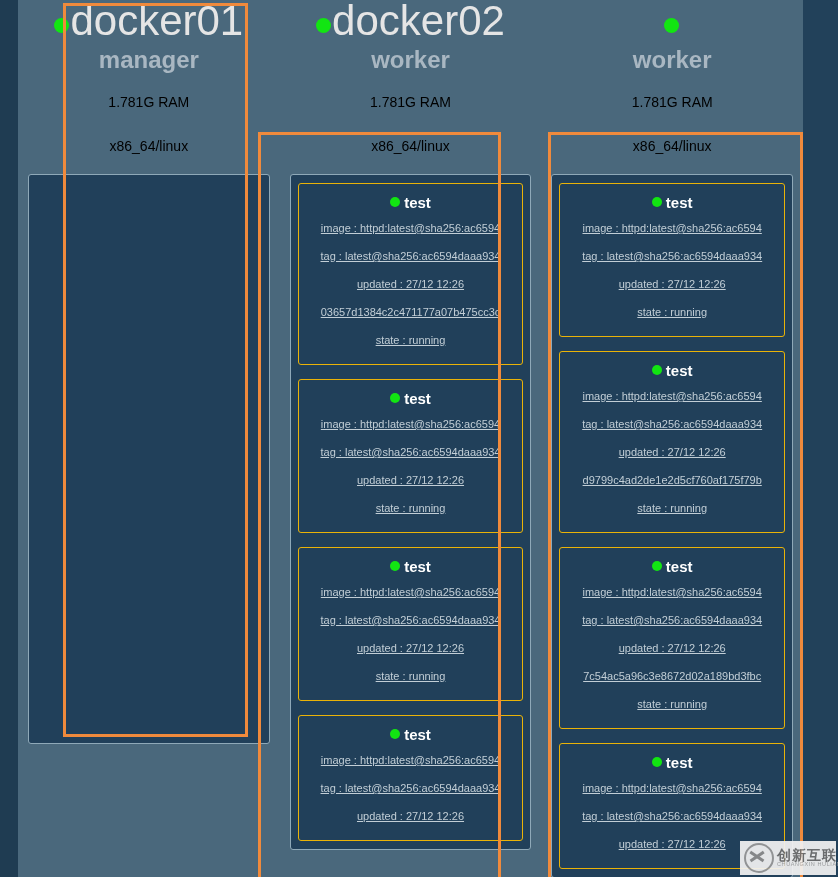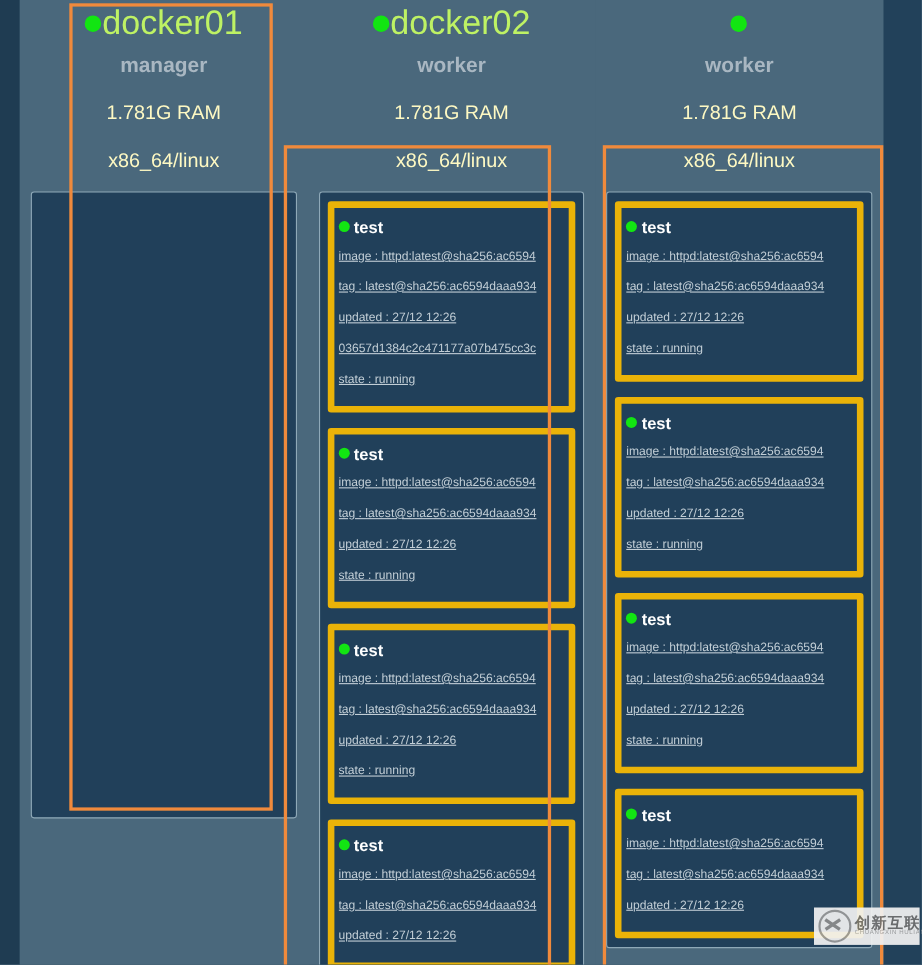--- a/index.html
+++ b/index.html
@@ -56,69 +56,69 @@
     background: #3f5b6e;
   }
 
   
   .node-head {
     padding-top: 2px;
     text-align: center;
     color: #b9c6cf;
   }
   .node-name {
-    font-size: 31px;
+    font-size: 42px;
     line-height: 38px;
-    color: #bef264;
+    color: #e5e5e5;
     letter-spacing: 0px;
     white-space: nowrap;
   }
   .dot {
     display: inline-block;
     width: 15px; height: 15px;
     border-radius: 50%;
     background: #12e512;
     vertical-align: 2px;
     margin-right: 1px;
   }
   .node-role {
-    font-size: 19px;
+    font-size: 24px;
     font-weight: bold;
     line-height: 40px;
     color: #a9b7c2;
   }
   .node-ram, .node-arch {
-    font-size: 18px;
+    font-size: 14px;
     line-height: 44px;
-    color: #fef9c3;
+    color: #000000;
     font-weight: 300;
   }
 
   
   .node-body {
     margin-top: 6px;
     border: 1px solid #8fa9b8;
     background: #21405a;
     border-radius: 3px;
     padding: 8px 7px;
     box-sizing: border-box;
   }
   .node-body.empty {
     height: 570px;
     padding: 0;
   }
 
   
   .svc {
-    border: 6px solid #eab308;
+    border: 1px solid #eab308;
     border-radius: 3px;
     background: #21405a;
     margin-bottom: 14px;
     padding: 8px 4px 10px 4px;
-    text-align: left;
+    text-align: center;
     overflow: hidden;
   }
   .svc:last-child { margin-bottom: 0; }
   .svc-title {
     font-size: 15px;
     font-weight: bold;
     color: #ffffff;
     line-height: 22px;
     white-space: nowrap;
   }
@@ -144,21 +144,21 @@
     border: 3px solid #f08a3c;
     box-sizing: border-box;
     pointer-events: none;
     z-index: 40;
   }
 
   
   .watermark {
     position: absolute;
     right: 2px;
-    bottom: 18px;
+    bottom: 2px;
     width: 96px;
     height: 34px;
     background: #f2f2f2;
     display: flex;
     align-items: center;
     gap: 3px;
     padding: 2px 4px;
     box-sizing: border-box;
     opacity: .93;
     z-index: 60;
@@ -285,28 +285,30 @@
           <div class="svc-line">tag : latest@sha256:ac6594daaa934</div>
           <div class="svc-line">updated : 27/12 12:26</div>
           <div class="svc-line">state : running</div>
         </div>
 
         <div class="svc">
           <div class="svc-title"><span class="dot"></span><span>test</span></div>
           <div class="svc-line">image : httpd:latest@sha256:ac6594</div>
           <div class="svc-line">tag : latest@sha256:ac6594daaa934</div>
           <div class="svc-line">updated : 27/12 12:26</div>
-          <div class="svc-line">state : running</div>
-        </div>
-
-        <div class="svc">
-          <div class="svc-title"><span class="dot"></span><span>test</span></div>
-          <div class="svc-line">image : httpd:latest@sha256:ac6594</div>
-          <div class="svc-line">tag : latest@sha256:ac6594daaa934</div>
-          <div class="svc-line">updated : 27/12 12:26</div>
+          <div class="svc-line hash">d9799c4ad2de1e2d5cf760af175f79b</div>
+          <div class="svc-line">state : running</div>
+        </div>
+
+        <div class="svc">
+          <div class="svc-title"><span class="dot"></span><span>test</span></div>
+          <div class="svc-line">image : httpd:latest@sha256:ac6594</div>
+          <div class="svc-line">tag : latest@sha256:ac6594daaa934</div>
+          <div class="svc-line">updated : 27/12 12:26</div>
+          <div class="svc-line hash">7c54ac5a96c3e8672d02a189bd3fbc</div>
           <div class="svc-line">state : running</div>
         </div>
 
         <div class="svc">
           <div class="svc-title"><span class="dot"></span><span>test</span></div>
           <div class="svc-line">image : httpd:latest@sha256:ac6594</div>
           <div class="svc-line">tag : latest@sha256:ac6594daaa934</div>
           <div class="svc-line">updated : 27/12 12:26</div>
           <div class="svc-line hash"></div>
           <div class="svc-line"></div>

